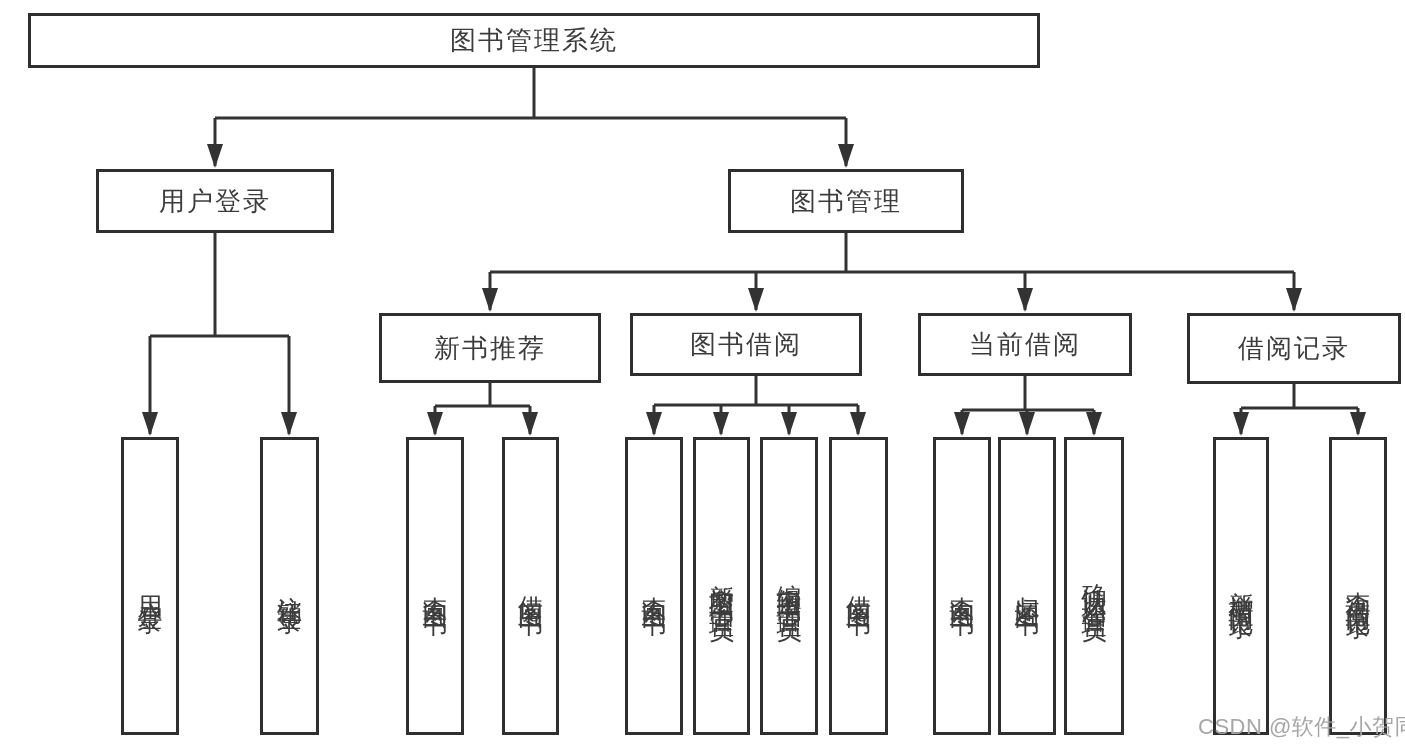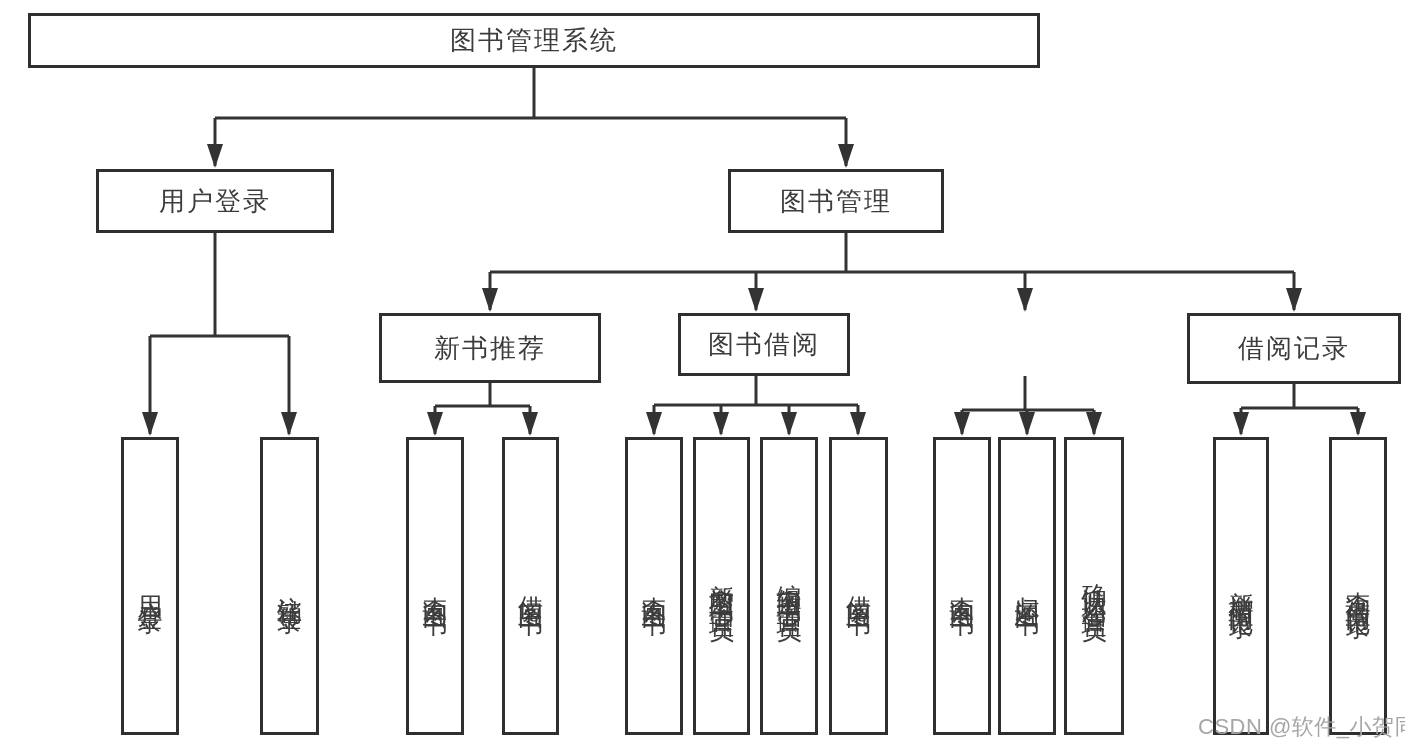--- a/index.html
+++ b/index.html
@@ -115,29 +115,32 @@
     <path d="M1342 408 V434" marker-end="url(#arw)"></path>
   </svg>
 
   <div class="box h" style="left:12px;top:13px;width:1012px;height:55px">
     <span>图书管理系统</span>
   </div>
 
   <div class="box h" style="left:80px;top:169px;width:238px;height:64px">
     <span>用户登录</span>
   </div>
-  <div class="box h" style="left:712px;top:169px;width:216px;height:64px">
+  <div class="box h" style="left:712px;top:169px;width:236px;height:64px">
     <span>图书管理</span>
   </div>
 
   <div class="box h" style="left:363px;top:313px;width:222px;height:70px">
     <span>新书推荐</span>
   </div>
-  <div class="box h" style="left:662px;top:313px;width:172px;height:63px">
+  <div class="box h" style="left:614px;top:313px;width:232px;height:63px">
     <span>图书借阅</span>
+  </div>
+  <div class="box h" style="left:902px;top:313px;width:214px;height:63px">
+    <span>当前借阅</span>
   </div>
   <div class="box h" style="left:1171px;top:313px;width:214px;height:71px">
     <span>借阅记录</span>
   </div>
 
   <div class="box v" style="left:105px;top:437px;width:58px;height:298px">
     <span>用户登录</span>
   </div>
   <div class="box v" style="left:244px;top:437px;width:59px;height:298px">
     <span>注销登录</span>

